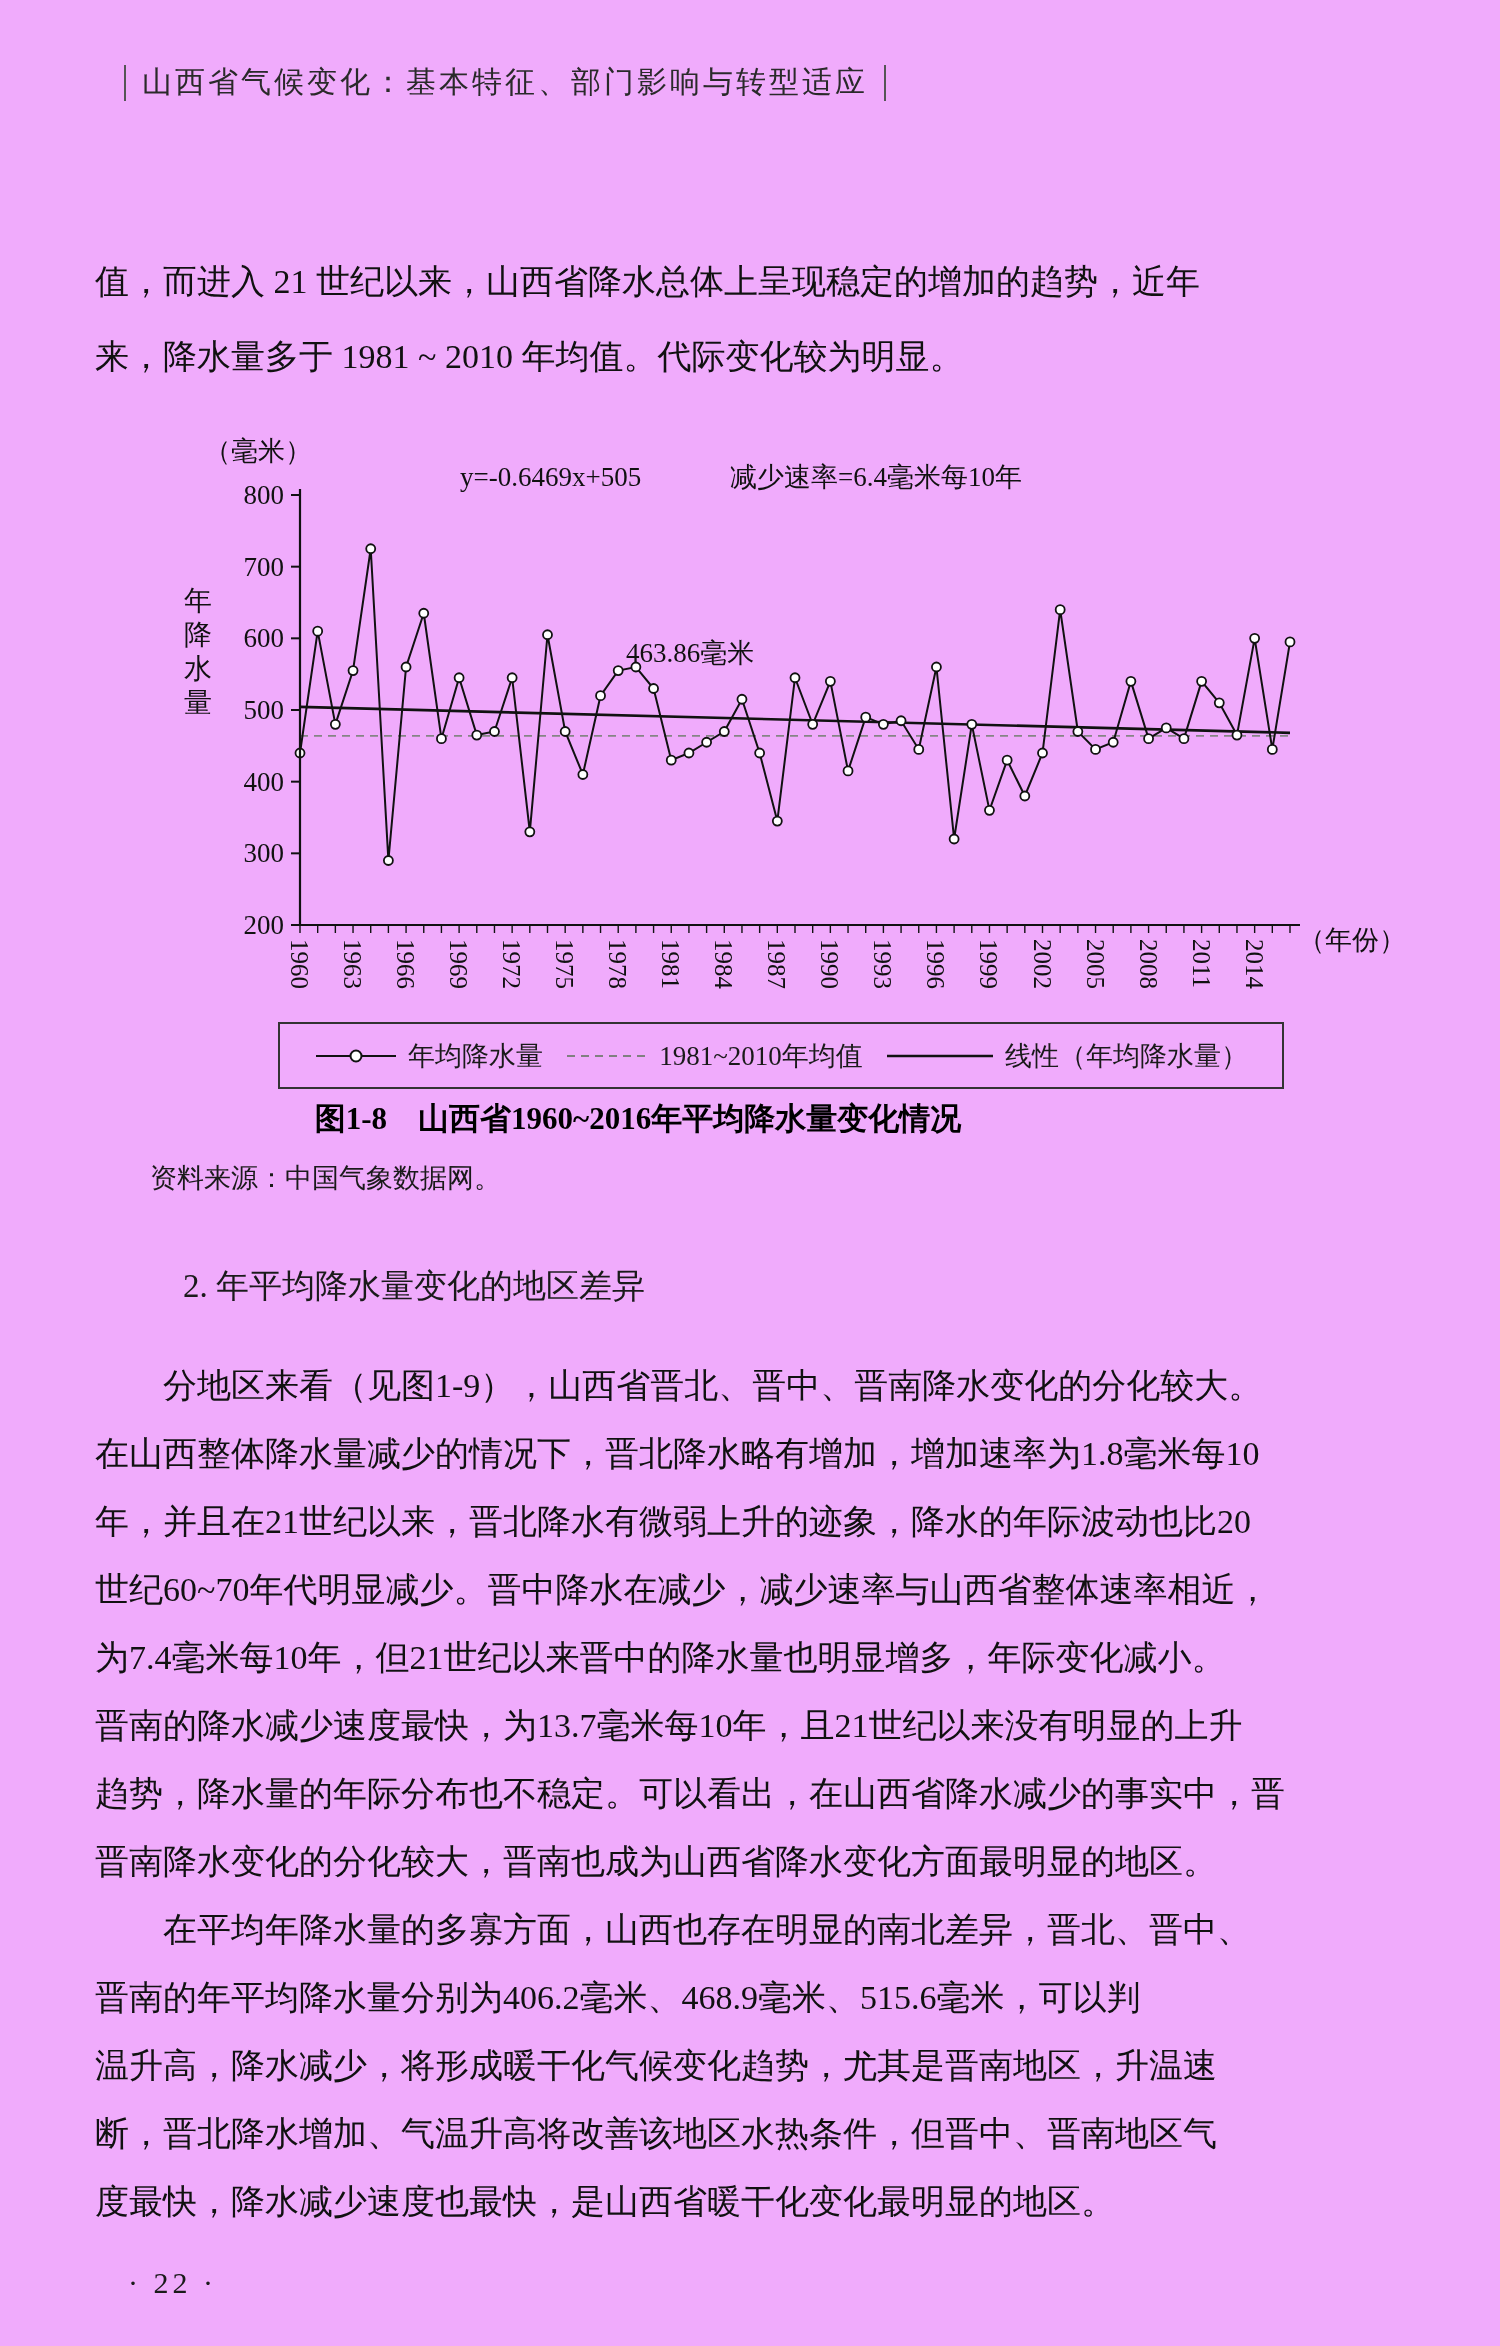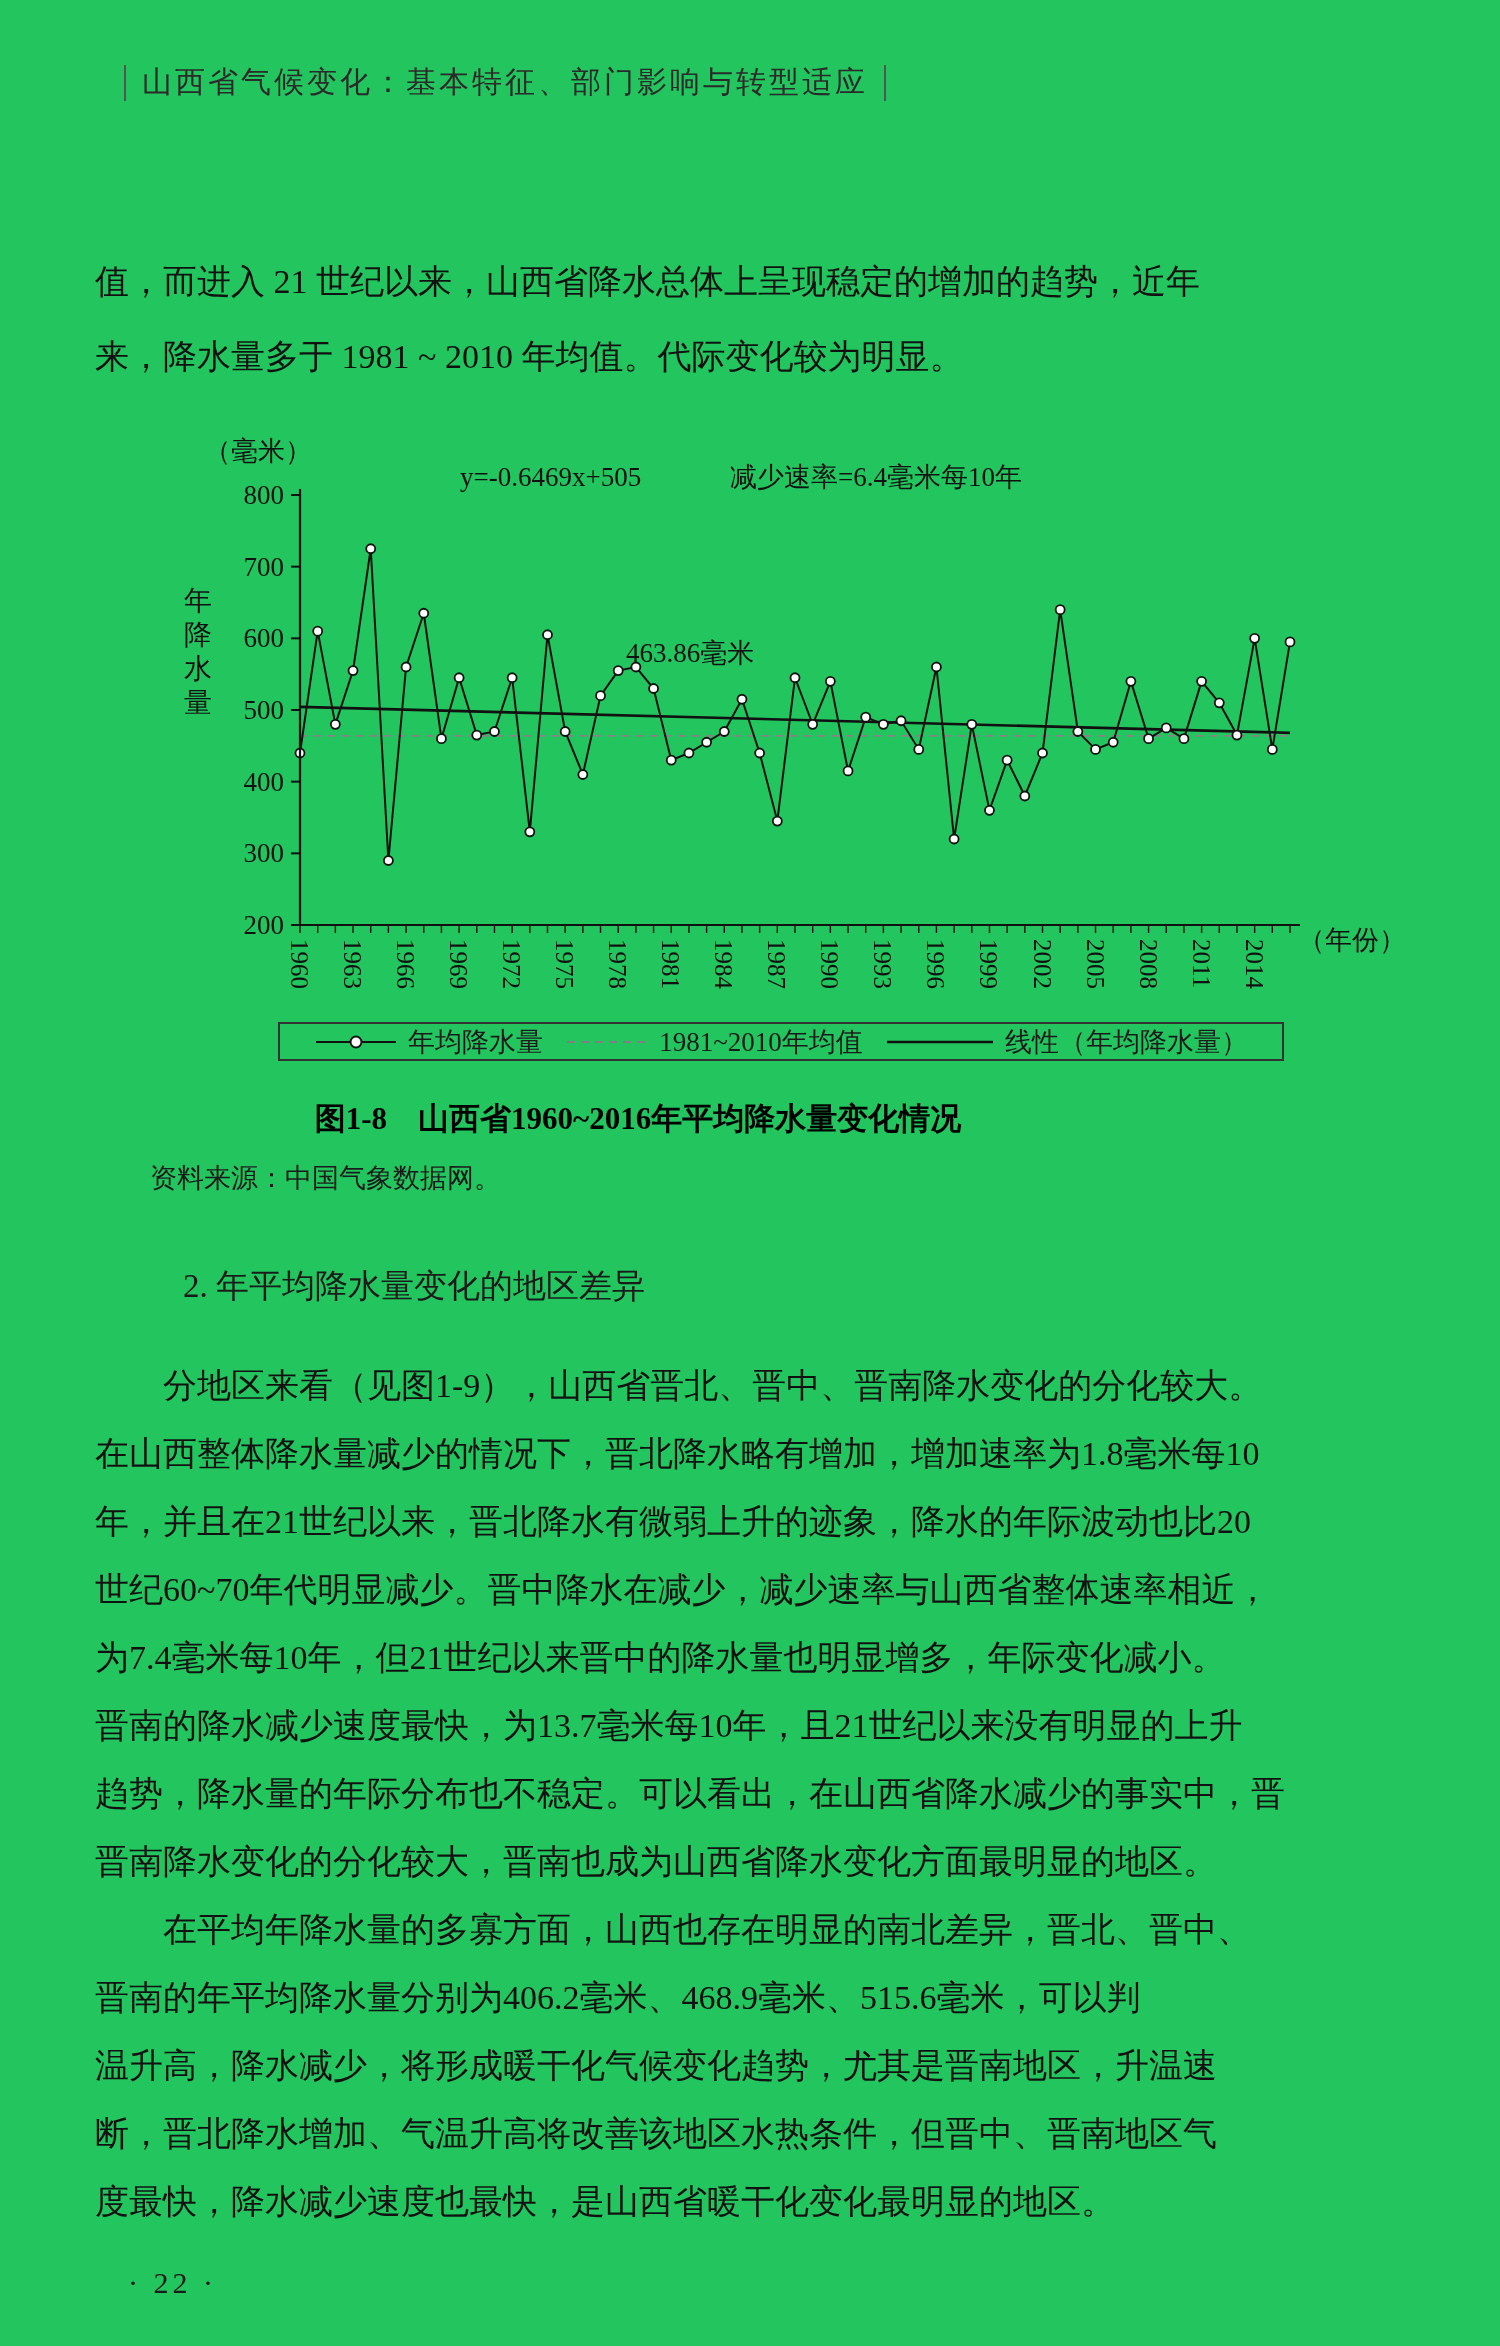--- a/index.html
+++ b/index.html
@@ -1,35 +1,35 @@
 <!DOCTYPE html>
 <html><head>
 <meta charset="utf-8">
 <style>
   html,body{margin:0;padding:0;}
   body{background:#e8e8e8;font-family:"Liberation Serif","DejaVu Serif",serif;color:#1a1a1a;}
-  #page{position:relative;width:1500px;height:2346px;background:#22c55e;margin:0 auto;overflow:hidden;}
+  #page{position:relative;width:1500px;height:2346px;background:#f0abfc;margin:0 auto;overflow:hidden;}
 
   
   .hdr{position:absolute;top:62px;left:108px;display:flex;align-items:center;font-size:30px;letter-spacing:3px;color:#2a2a2a;}
   .vbar{display:inline-block;width:0;height:36px;border-left:2px solid #555;margin:0 16px;}
 
   
   .para{position:absolute;left:95px;width:1320px;font-size:34px;line-height:68px;color:#111;}
   .para .ln{white-space:nowrap;}
   .para .ind{text-indent:2em;}
   #para1{top:244px;line-height:75px;}
   #paras23{top:1352px;}
 
   
   #chart-wrap{position:absolute;left:140px;top:430px;width:1270px;height:585px;}
   svg text{font-family:"Liberation Serif","DejaVu Serif",serif;fill:#111;}
 
   
-  #legend{position:absolute;left:278px;top:1022px;width:1006px;height:39px;border:2px solid #333;
+  #legend{position:absolute;left:278px;top:1022px;width:1006px;height:67px;border:2px solid #333;
           display:flex;align-items:center;justify-content:space-between;padding:0 34px;box-sizing:border-box;}
   .leg-item{display:flex;align-items:center;gap:10px;font-size:27px;}
 
   #caption{position:absolute;top:1098px;left:0;width:1276px;text-align:center;font-weight:bold;font-size:31px;color:#000;}
   #source{position:absolute;left:150px;top:1160px;font-size:27px;}
   #heading2{position:absolute;left:183px;top:1264px;font-size:33px;}
   #pagenum{position:absolute;left:128px;top:2266px;font-size:30px;letter-spacing:4px;}
 </style>
 </head>
 <body>

